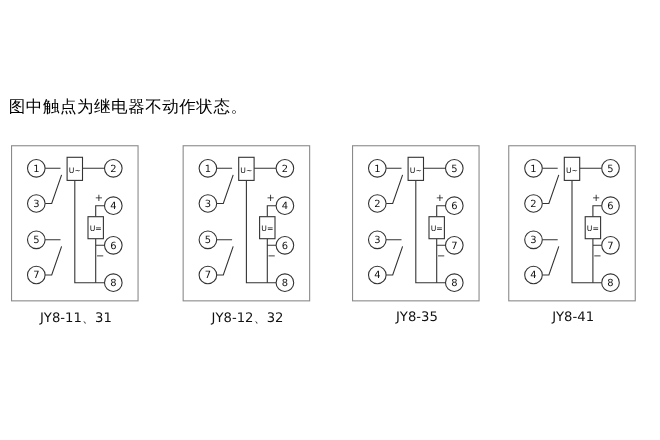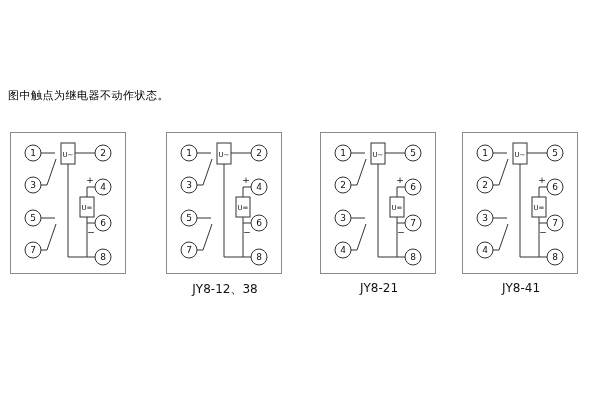--- a/index.html
+++ b/index.html
@@ -1,18 +1,18 @@
 <!DOCTYPE html>
 <html><head>
 <meta charset="utf-8">
 <style>
   html,body{margin:0;padding:0;background:#fff;}
   .canvas{position:relative;width:600px;height:400px;background:#fff;overflow:hidden;
           font-family:"DejaVu Sans","Liberation Sans",sans-serif;}
-  .note{position:absolute;left:8px;top:88px;font-size:11px;color:#000;letter-spacing:.5px;}
+  .note{position:absolute;left:8px;top:88px;font-size:15px;color:#000;letter-spacing:.5px;}
   .unit{position:absolute;top:132px;width:118px;}
   .u0{left:10px;} .u1{left:166px;} .u2{left:320px;} .u3{left:462px;}
   .box{width:116px;height:142px;border:1px solid #8a8a8a;box-sizing:border-box;background:#fff;}
   .box svg{display:block;}
   .caption{margin-top:7px;text-align:center;font-size:12px;color:#111;white-space:nowrap;}
   .wire{stroke:#333;stroke-width:1;fill:none;}
   .comp{fill:#fff;stroke:#333;stroke-width:1;}
   .term{fill:#fff;stroke:#333;stroke-width:1;}
   .tnum{font-size:9px;text-anchor:middle;fill:#111;}
   .clabel{font-size:7px;text-anchor:middle;fill:#111;}
@@ -48,20 +48,21 @@
         <circle class="term" cx="92" cy="20" r="8"></circle>
         <text class="tnum" x="92" y="23">2</text>
         <circle class="term" cx="92" cy="54" r="8"></circle>
         <text class="tnum" x="92" y="57">4</text>
         <circle class="term" cx="92" cy="90" r="8"></circle>
         <text class="tnum" x="92" y="93">6</text>
         <circle class="term" cx="92" cy="124" r="8"></circle>
         <text class="tnum" x="92" y="127">8</text>
       </svg>
     </div>
+    <div class="caption">JY8-11、31</div>
   </div>
 
   <div class="unit u1">
     <div class="box">
       <svg width="114" height="140" viewBox="0 0 114 140">
         <path class="wire" d="M30 20 H44 M30 52 H36 L45 26"></path>
         <path class="wire" d="M30 85 H44 M30 117 H36 L45 91"></path>
         <path class="wire" d="M84 20 H64 M57 31 V124 H84"></path>
         <path class="wire" d="M84 54 H76 V64 M76 84 V124 M76 90 H84"></path>
         <rect class="comp" x="50" y="10" width="14" height="21"></rect>
@@ -81,21 +82,21 @@
         <circle class="term" cx="92" cy="20" r="8"></circle>
         <text class="tnum" x="92" y="23">2</text>
         <circle class="term" cx="92" cy="54" r="8"></circle>
         <text class="tnum" x="92" y="57">4</text>
         <circle class="term" cx="92" cy="90" r="8"></circle>
         <text class="tnum" x="92" y="93">6</text>
         <circle class="term" cx="92" cy="124" r="8"></circle>
         <text class="tnum" x="92" y="127">8</text>
       </svg>
     </div>
-    <div class="caption">JY8-12、38</div>
+    <div class="caption">JY8-12、32</div>
   </div>
 
   <div class="unit u2">
     <div class="box">
       <svg width="114" height="140" viewBox="0 0 114 140">
         <path class="wire" d="M30 20 H44 M30 52 H36 L45 26"></path>
         <path class="wire" d="M30 85 H44 M30 117 H36 L45 91"></path>
         <path class="wire" d="M84 20 H64 M57 31 V124 H84"></path>
         <path class="wire" d="M84 54 H76 V64 M76 84 V124 M76 90 H84"></path>
         <rect class="comp" x="50" y="10" width="14" height="21"></rect>
@@ -115,21 +116,21 @@
         <circle class="term" cx="92" cy="20" r="8"></circle>
         <text class="tnum" x="92" y="23">5</text>
         <circle class="term" cx="92" cy="54" r="8"></circle>
         <text class="tnum" x="92" y="57">6</text>
         <circle class="term" cx="92" cy="90" r="8"></circle>
         <text class="tnum" x="92" y="93">7</text>
         <circle class="term" cx="92" cy="124" r="8"></circle>
         <text class="tnum" x="92" y="127">8</text>
       </svg>
     </div>
-    <div class="caption">JY8-21</div>
+    <div class="caption">JY8-35</div>
   </div>
 
   <div class="unit u3">
     <div class="box">
       <svg width="114" height="140" viewBox="0 0 114 140">
         <path class="wire" d="M30 20 H44 M30 52 H36 L45 26"></path>
         <path class="wire" d="M30 85 H44 M30 117 H36 L45 91"></path>
         <path class="wire" d="M84 20 H64 M57 31 V124 H84"></path>
         <path class="wire" d="M84 54 H76 V64 M76 84 V124 M76 90 H84"></path>
         <rect class="comp" x="50" y="10" width="14" height="21"></rect>

